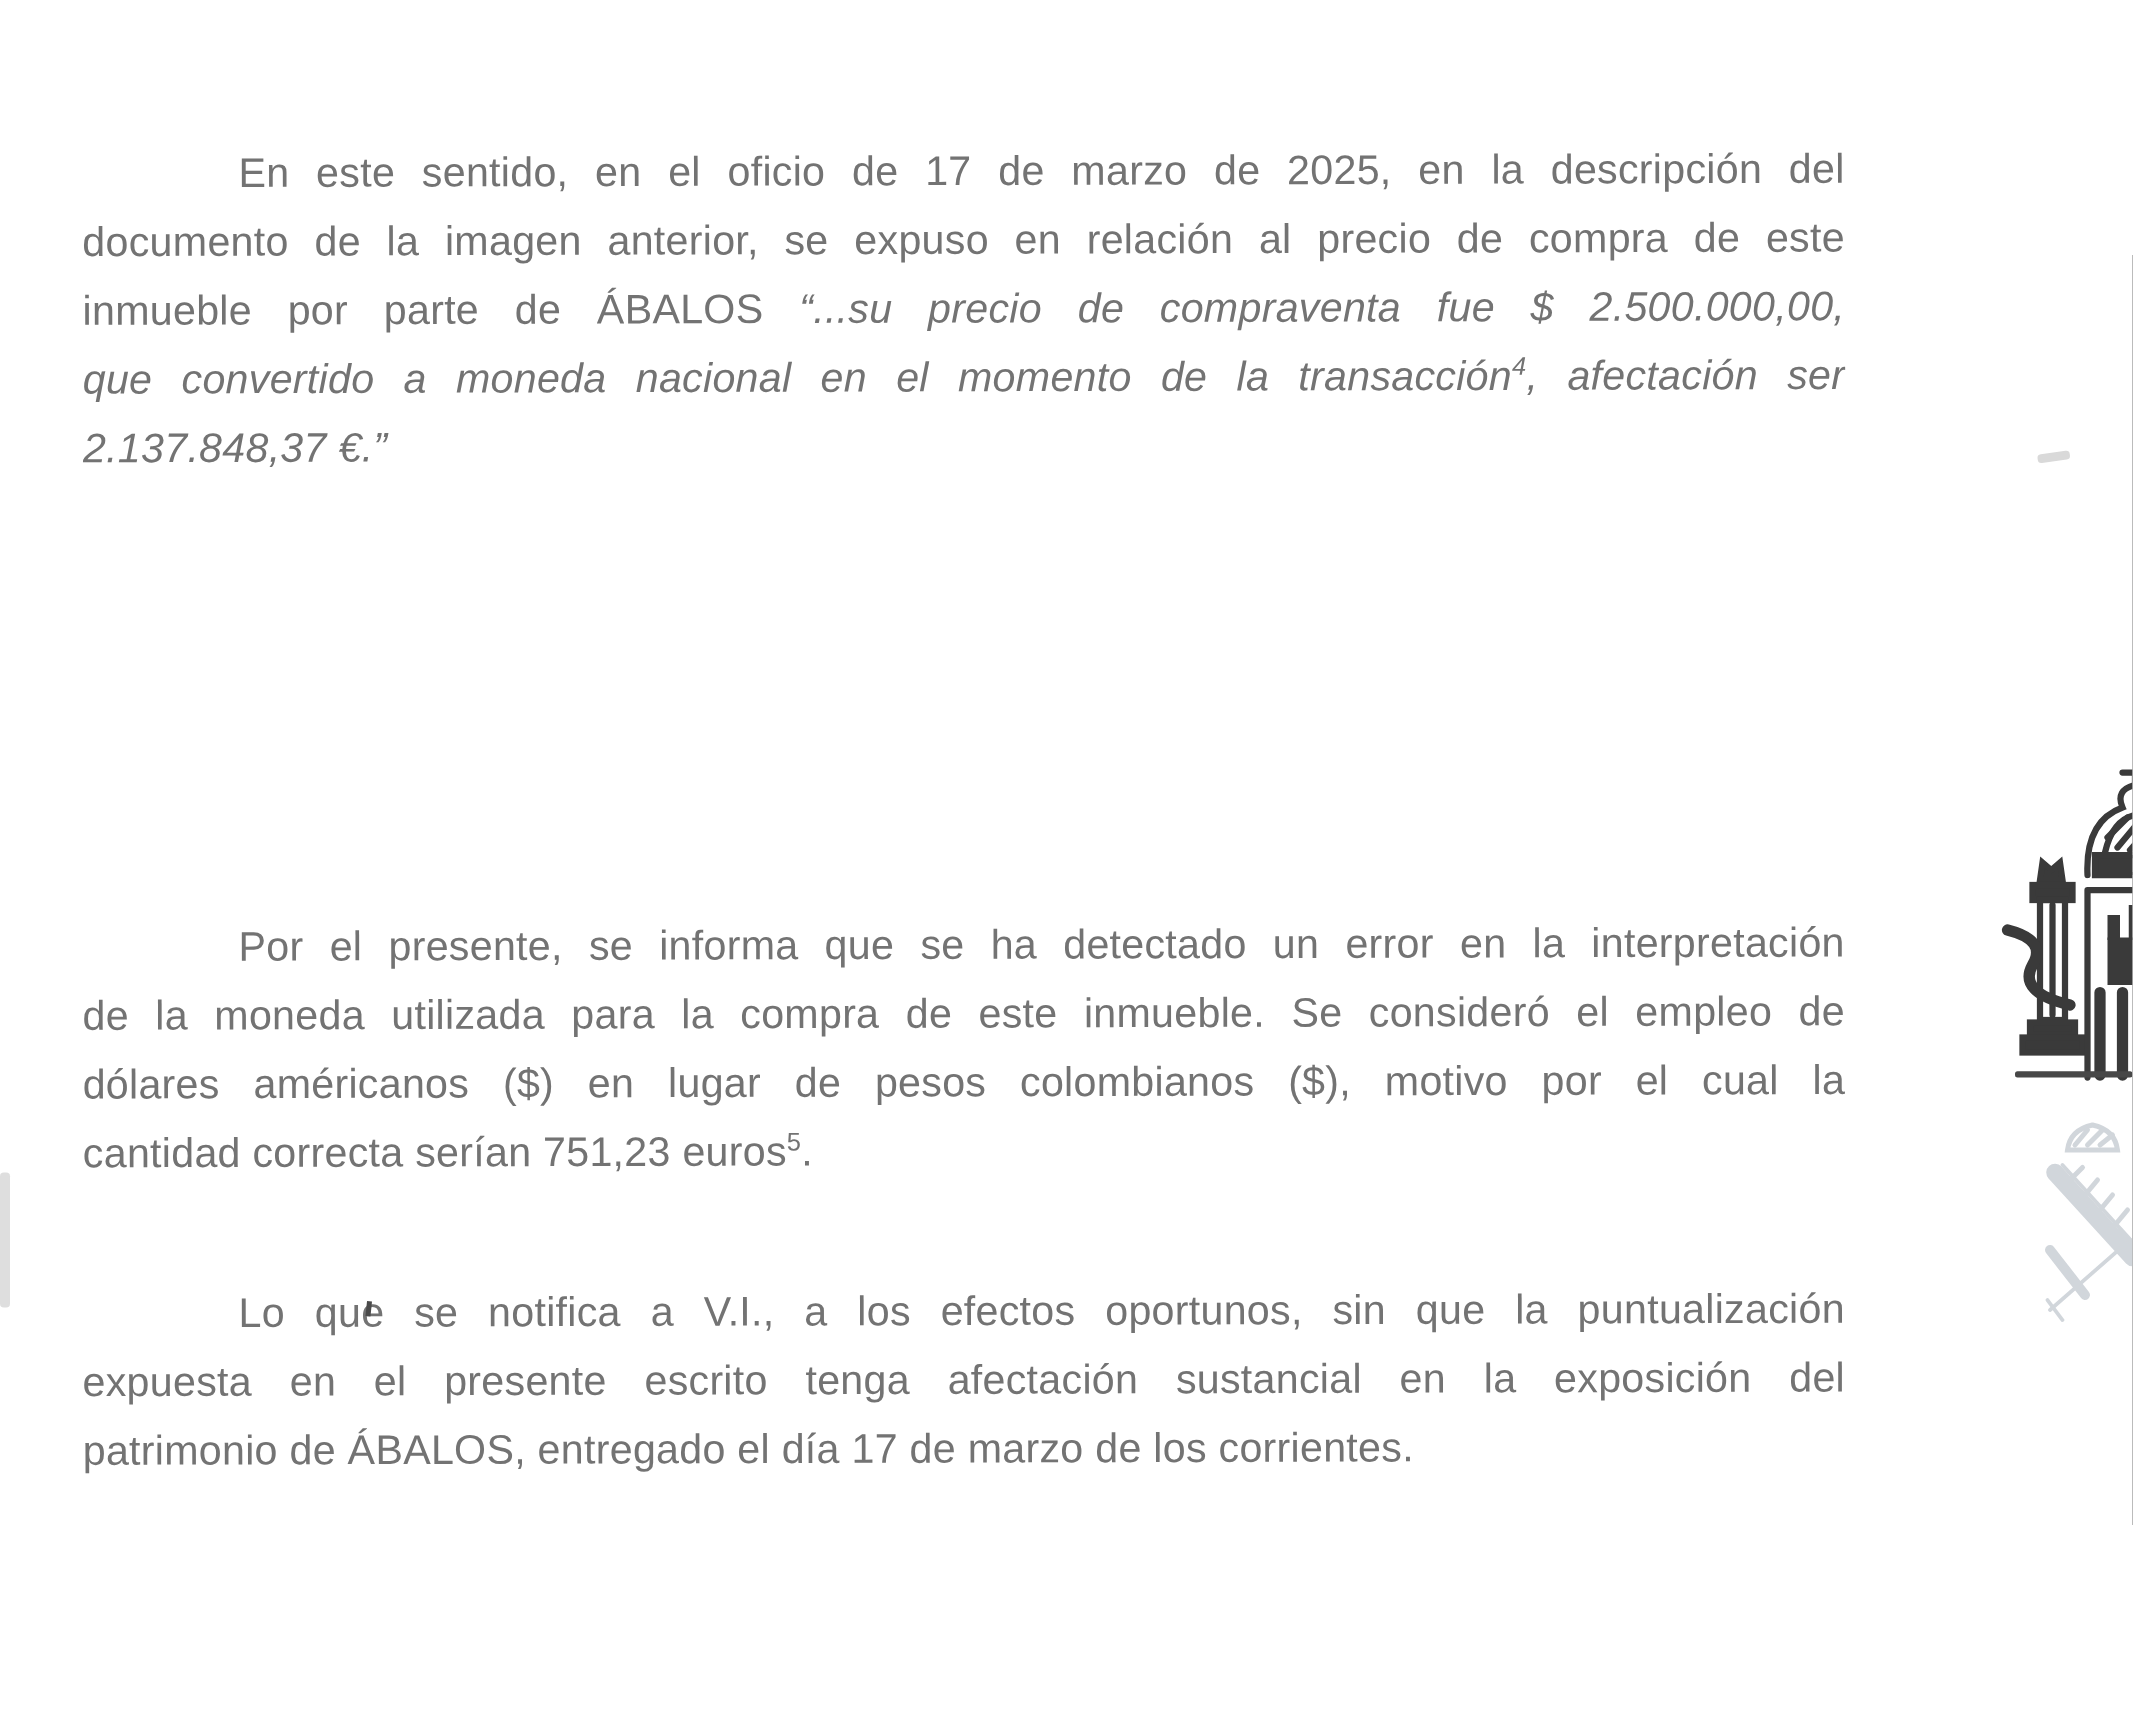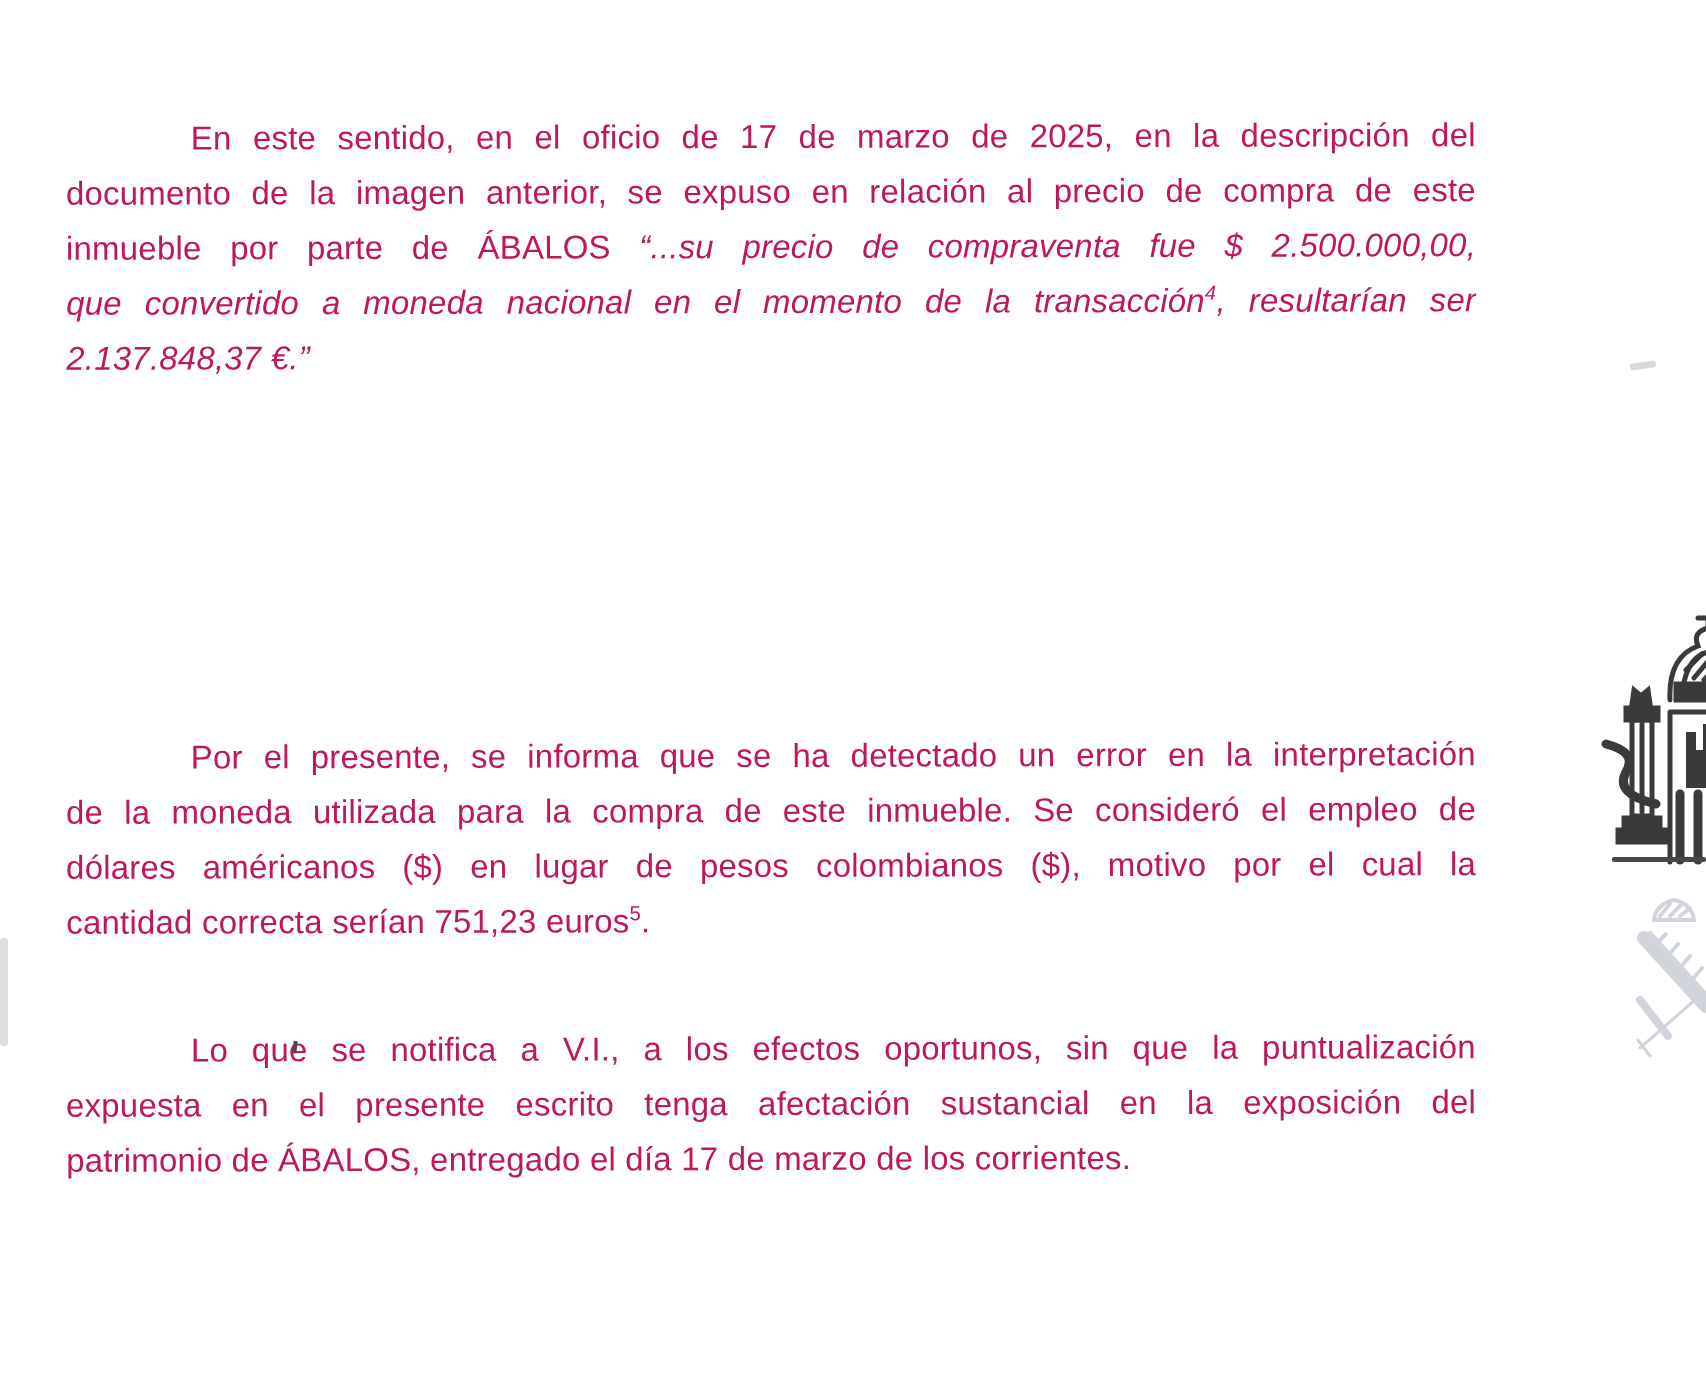--- a/index.html
+++ b/index.html
@@ -3,21 +3,21 @@
 <meta charset="utf-8">
 <style>
   html, body { margin: 0; padding: 0; background: #888; }
   .page {
     position: relative;
     width: 1706px;
     height: 1381px;
     background: #ffffff;
     overflow: hidden;
     font-family: "Liberation Sans", sans-serif;
-    color: #be185d;
+    color: #737373;
   }
   .textcol {
     position: absolute;
     left: 66px;
     width: 1410px;
     font-size: 33px;
     line-height: 55px;
     letter-spacing: 0.2px;
     transform: rotate(-0.15deg);
   }
@@ -55,21 +55,21 @@
 </style>
 </head>
 <body>
 
 <div class="page">
 
   <div class="textcol p1">
     <div class="line just first">En este sentido, en el oficio de 17 de marzo de 2025, en la descripción del</div>
     <div class="line just">documento de la imagen anterior, se expuso en relación al precio de compra de este</div>
     <div class="line just"><span>inmueble por parte de ÁBALOS </span><span class="it">“...su precio de compraventa fue $ 2.500.000,00,</span></div>
-    <div class="line just it"><span>que convertido a moneda nacional en el momento de la transacción</span><sup>4</sup><span>, resultarían ser</span></div>
+    <div class="line just it"><span>que convertido a moneda nacional en el momento de la transacción</span><sup>4</sup><span>, afectación ser</span></div>
     <div class="line it">2.137.848,37 €.”</div>
   </div>
 
   <div class="textcol p2">
     <div class="line just first">Por el presente, se informa que se ha detectado un error en la interpretación</div>
     <div class="line just">de la moneda utilizada para la compra de este inmueble. Se consideró el empleo de</div>
     <div class="line just">dólares américanos ($) en lugar de pesos colombianos ($), motivo por el cual la</div>
     <div class="line"><span>cantidad correcta serían 751,23 euros</span><sup>5</sup><span>.</span></div>
   </div>
 

